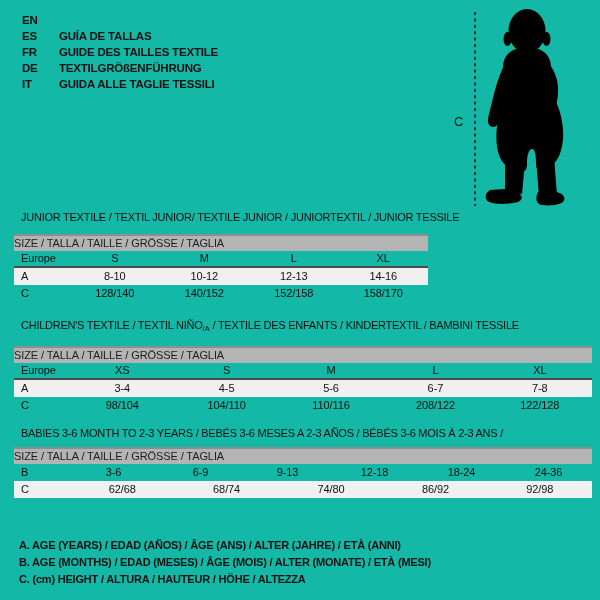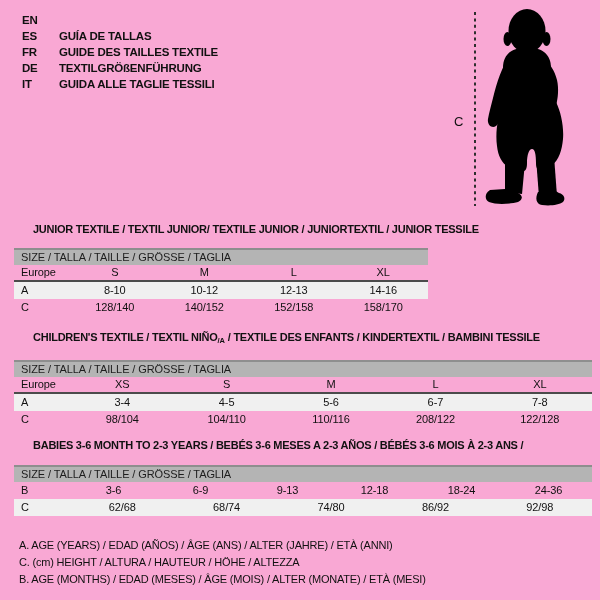--- a/index.html
+++ b/index.html
@@ -1,46 +1,46 @@
 <!DOCTYPE html>
 <html><head>
 <meta charset="utf-8">
 <style>
   html,body{margin:0;padding:0;background:#ffffff;}
   body{width:600px;height:600px;font-family:"Liberation Sans",sans-serif;color:#111;
        -webkit-font-smoothing:antialiased;}
-  .canvas{position:relative;width:600px;height:600px;background:#f9a8d4;overflow:hidden;}
+  .canvas{position:relative;width:600px;height:600px;background:#14b8a6;overflow:hidden;}
 
   
   .lang{position:absolute;left:22px;top:12px;}
   .lang-row{display:flex;height:16px;line-height:16px;font-size:11.5px;font-weight:bold;letter-spacing:-0.2px;}
   .lang-code{width:37px;}
 
   
   .figure{position:absolute;left:448px;top:4px;width:150px;height:212px;}
 
   
   .tbl{position:absolute;font-size:11px;letter-spacing:-0.1px;}
   .t1{left:14px;top:210px;width:414px;}
   .t2{left:14px;top:318px;width:578px;}
   .t3{left:14px;top:425px;width:578px;}
-  .tbl-title{margin:12px;padding:0 0 0 7px;font-size:11px;font-weight:bold;line-height:14px;letter-spacing:-0.25px;white-space:nowrap;}
+  .tbl-title{margin:0;padding:0 0 0 7px;font-size:11px;font-weight:normal;line-height:14px;letter-spacing:-0.25px;white-space:nowrap;}
   .sub{font-size:7.5px;vertical-align:-2px;letter-spacing:0;}
   .tline{display:block;height:16px;line-height:16px;}
   .sizebar{margin-top:10px;height:15px;line-height:15px;background:#b4b4b4;
-           border-top:2px solid #8e8e8e;padding-left:7px;color:#1d1d1d;white-space:nowrap;}
+           border-top:2px solid #8e8e8e;color:#1d1d1d;white-space:nowrap;}
   .t3 .sizebar{margin-top:6px;}
   .row{display:flex;height:17px;line-height:17px;}
   .row .lbl{width:56px;padding-left:7px;box-sizing:border-box;text-align:left;}
   .row .c{flex:1;text-align:center;}
   .row-europe{height:15px;line-height:15px;border-bottom:2px solid #4b4b4b;}
   .row-shade{background:#f0f0f0;}
 
   
-  .notes{position:absolute;left:19px;top:537px;font-size:11px;font-weight:normal;letter-spacing:-0.2px;}
+  .notes{position:absolute;left:19px;top:537px;font-size:11px;font-weight:bold;letter-spacing:-0.2px;}
   .note{height:17px;line-height:17px;white-space:nowrap;}
 </style>
 </head>
 <body>
 
 <div class="canvas">
 
   <section class="lang">
     <div class="lang-row">
       <span class="lang-code">EN</span>
@@ -156,17 +156,17 @@
       <span class="c">62/68</span>
       <span class="c">68/74</span>
       <span class="c">74/80</span>
       <span class="c">86/92</span>
       <span class="c">92/98</span>
     </div>
   </section>
 
   <section class="notes">
     <div class="note">A. AGE (YEARS) / EDAD (AÑOS) / ÂGE (ANS) / ALTER (JAHRE) / ETÀ (ANNI)</div>
+    <div class="note">B. AGE (MONTHS) / EDAD (MESES) / ÂGE (MOIS) / ALTER (MONATE) / ETÀ (MESI)</div>
     <div class="note">C. (cm) HEIGHT / ALTURA / HAUTEUR / HÖHE / ALTEZZA</div>
-    <div class="note">B. AGE (MONTHS) / EDAD (MESES) / ÂGE (MOIS) / ALTER (MONATE) / ETÀ (MESI)</div>
   </section>
 
 </div>
 
 </body></html>

